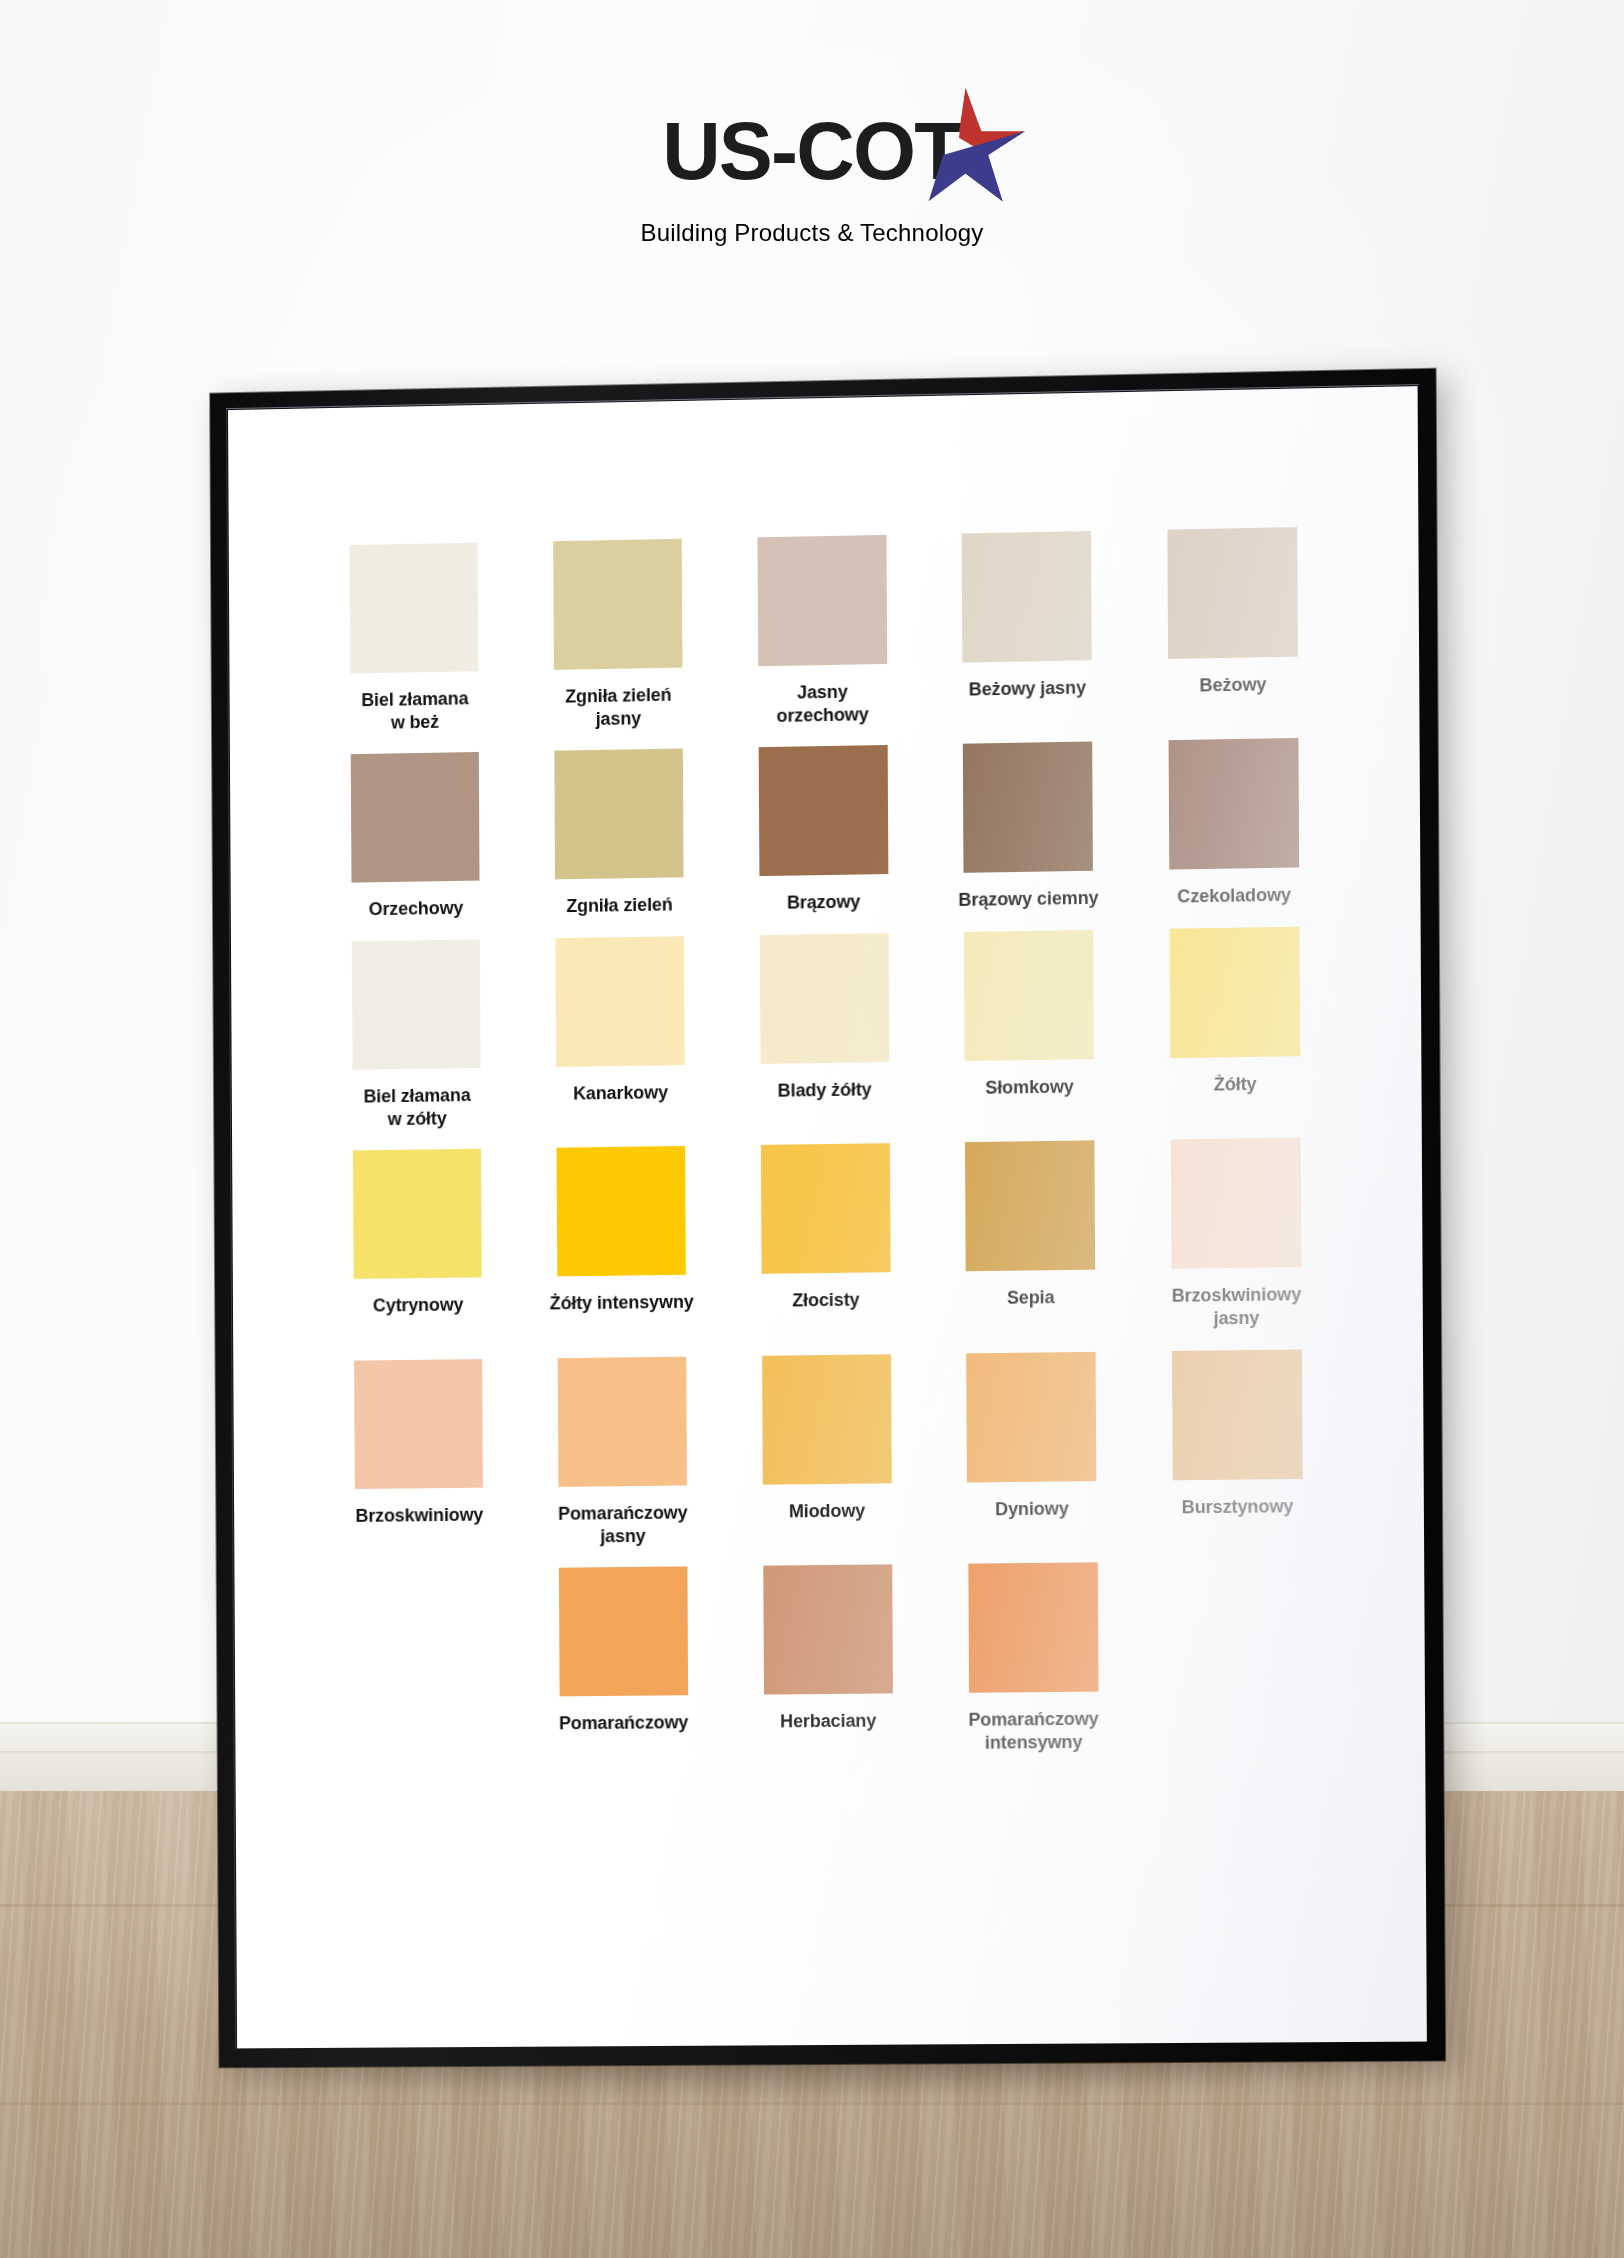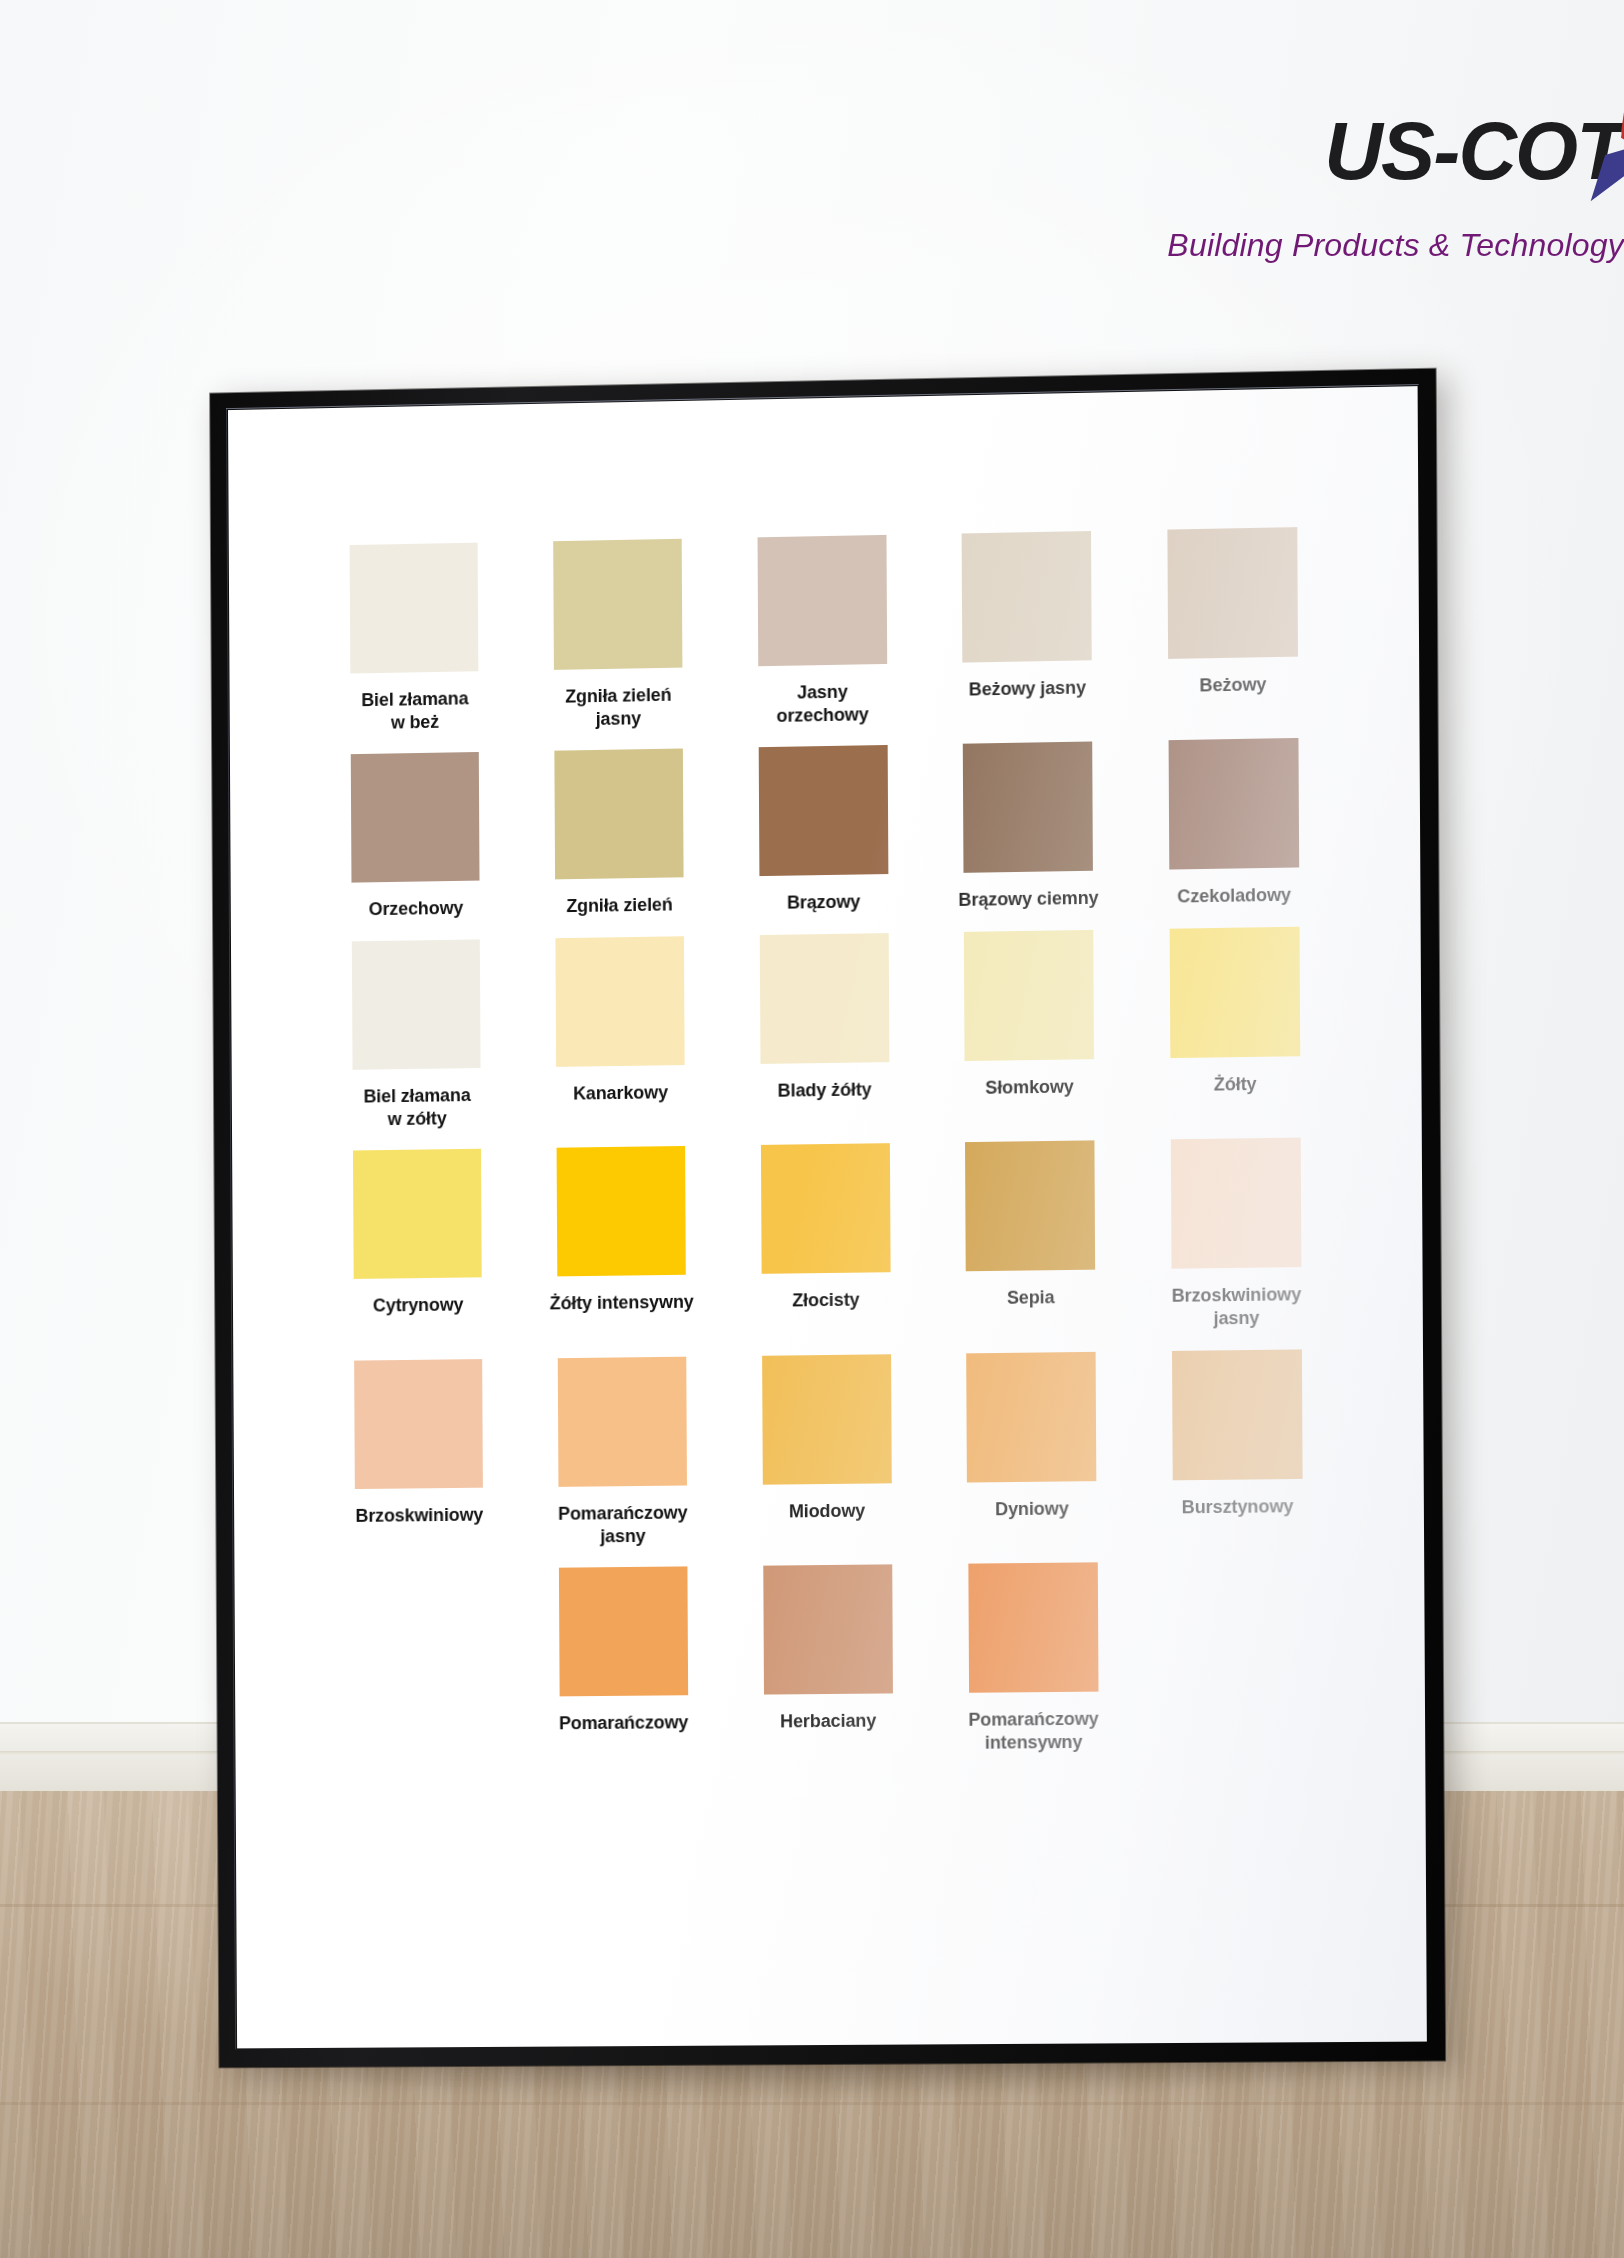--- a/index.html
+++ b/index.html
@@ -103,23 +103,22 @@
     background: radial-gradient(ellipse 1059px 371px at 40% 10%,
                 rgba(255,246,232,0.38) 0%, rgba(255,246,232,0) 70%);
   }
 
   
   .brand {
     position: absolute;
     left: 0;
     top: 104px;
     width: 1624px;
-    text-align: right;
+    text-align: center;
     z-index: 6;
-    font-style: italic;
   }
   .logo-row {
     position: relative;
     display: inline-block;
     height: 95px;
   }
   .logo-word {
     font-family: "Liberation Sans", sans-serif;
     font-size: 81px;
     font-weight: 700;
@@ -130,25 +129,25 @@
   }
   .logo-star {
     position: absolute;
     left: 231px;
     top: -19.4px;
     width: 132px;
     height: 132px;
     pointer-events: none;
   }
   .tagline {
-    margin-top: 28px;
+    margin-top: 20px;
     font-family: "Liberation Sans", sans-serif;
-    font-size: 32px;
+    font-size: 24px;
     font-weight: 400;
-    color: #701a75;
+    color: #000000;
     letter-spacing: 0.2px;
   }
 
   
   .frame-wrap {
     position: absolute;
     left: 216px;
     top: 381px;
     width: 1226px;
     height: 1683px;

